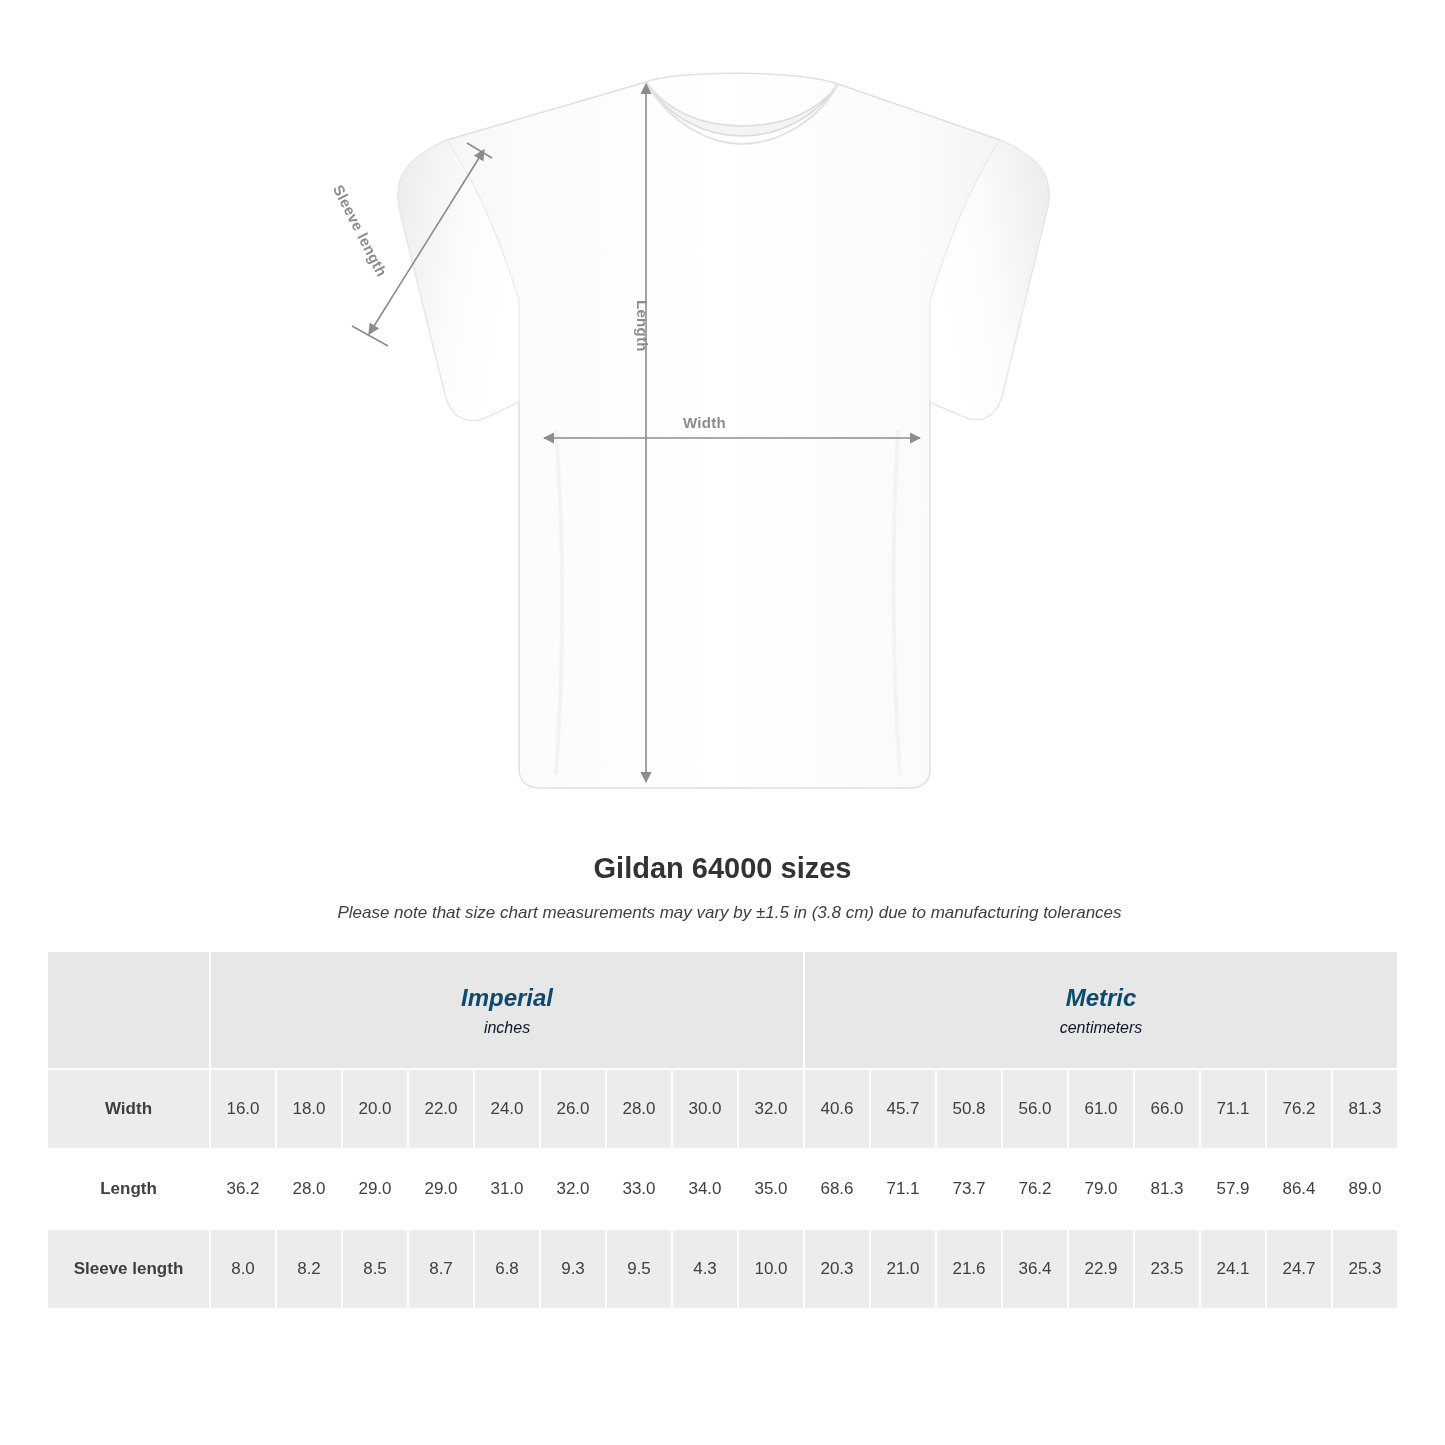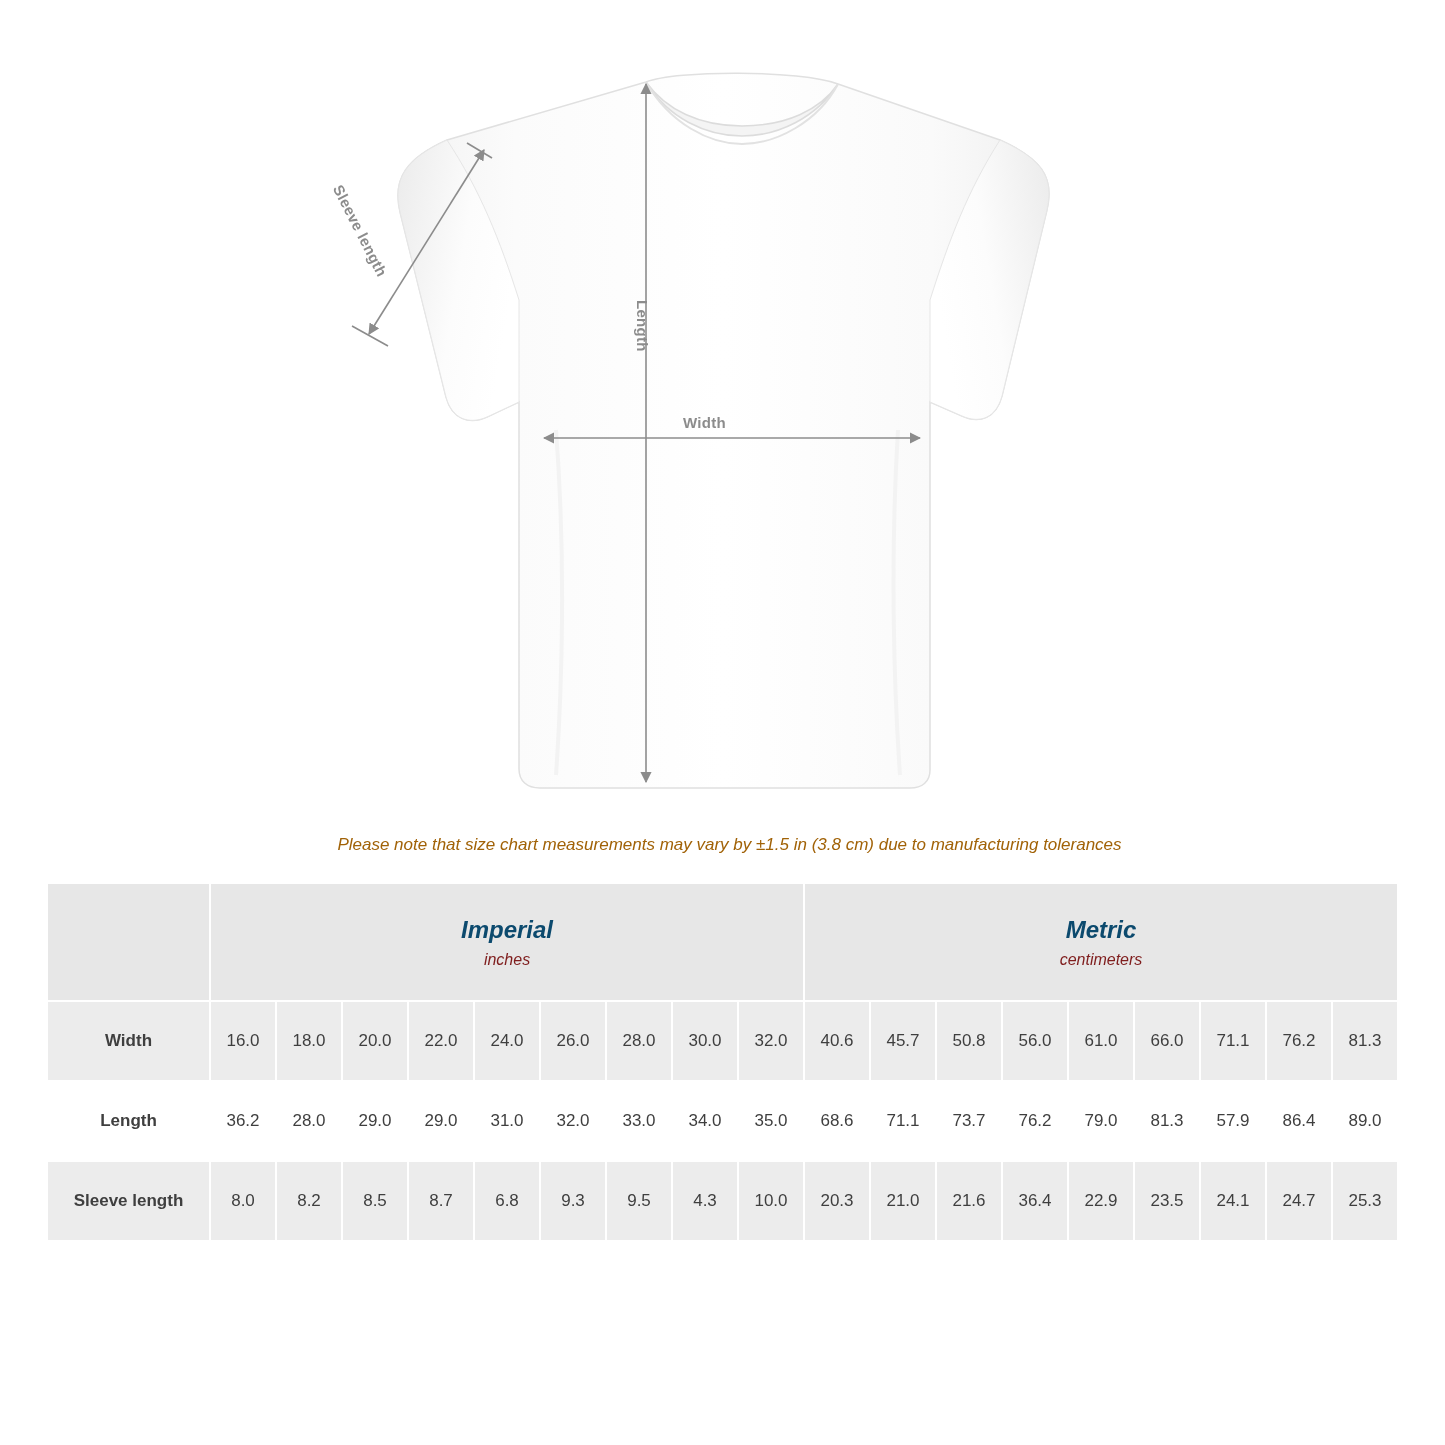--- a/index.html
+++ b/index.html
@@ -61,22 +61,22 @@
     text-align: center;
     font-size: 29px;
     font-weight: bold;
     color: #333333;
     margin-top: 22px;
   }
   .subheading {
     text-align: center;
     font-size: 17px;
     font-style: italic;
-    color: #a16207;
-    margin-top: 5px;
+    color: #404040;
+    margin-top: 18px;
     padding-left: 14px;
   }
 
   
   .table-wrap {
     margin: 27px 46px 0 46px;
   }
   table.size-table {
     width: 1353px;
     border-collapse: collapse;
@@ -99,21 +99,21 @@
   .unit-head .unit-name {
     font-size: 24px;
     font-style: italic;
     font-weight: bold;
     color: #0c4a6e;
     line-height: 1.25;
   }
   .unit-head .unit-sub {
     font-size: 16px;
     font-style: italic;
-    color: #7f1d1d;
+    color: #0f172a;
     margin-top: 6px;
   }
   .row-light td { background: #ffffff; }
   .row-shade td { background: #ececec; }
   .size-row td { height: 76px; }
   .data-row td { height: 78px; }
   .rowhead {
     font-weight: bold !important;
     font-size: 17px;
     color: #3f3f3f;
@@ -190,20 +190,21 @@
       <line x1="369" y1="334" x2="484" y2="150" stroke="#8c8c8c" stroke-width="1.6" marker-start="url(#arrTail)" marker-end="url(#arrHead)"></line>
       <line x1="352" y1="326" x2="388" y2="346" stroke="#8c8c8c" stroke-width="1.6"></line>
       <line x1="467" y1="143" x2="492" y2="158" stroke="#8c8c8c" stroke-width="1.6"></line>
     </svg>
 
     <div class="dim-label lbl-sleeve">Sleeve length</div>
     <div class="dim-label lbl-length">Length</div>
     <div class="dim-label lbl-width">Width</div>
   </div>
 
+  <div class="heading">Gildan 64000 sizes</div>
   <div class="subheading">Please note that size chart measurements may vary by ±1.5 in (3.8 cm) due to manufacturing tolerances</div>
 
   <div class="table-wrap">
     <table class="size-table">
       <colgroup>
         <col class="col-label">
       </colgroup>
       <tbody>
         <tr class="unit-head">
           <td></td>

